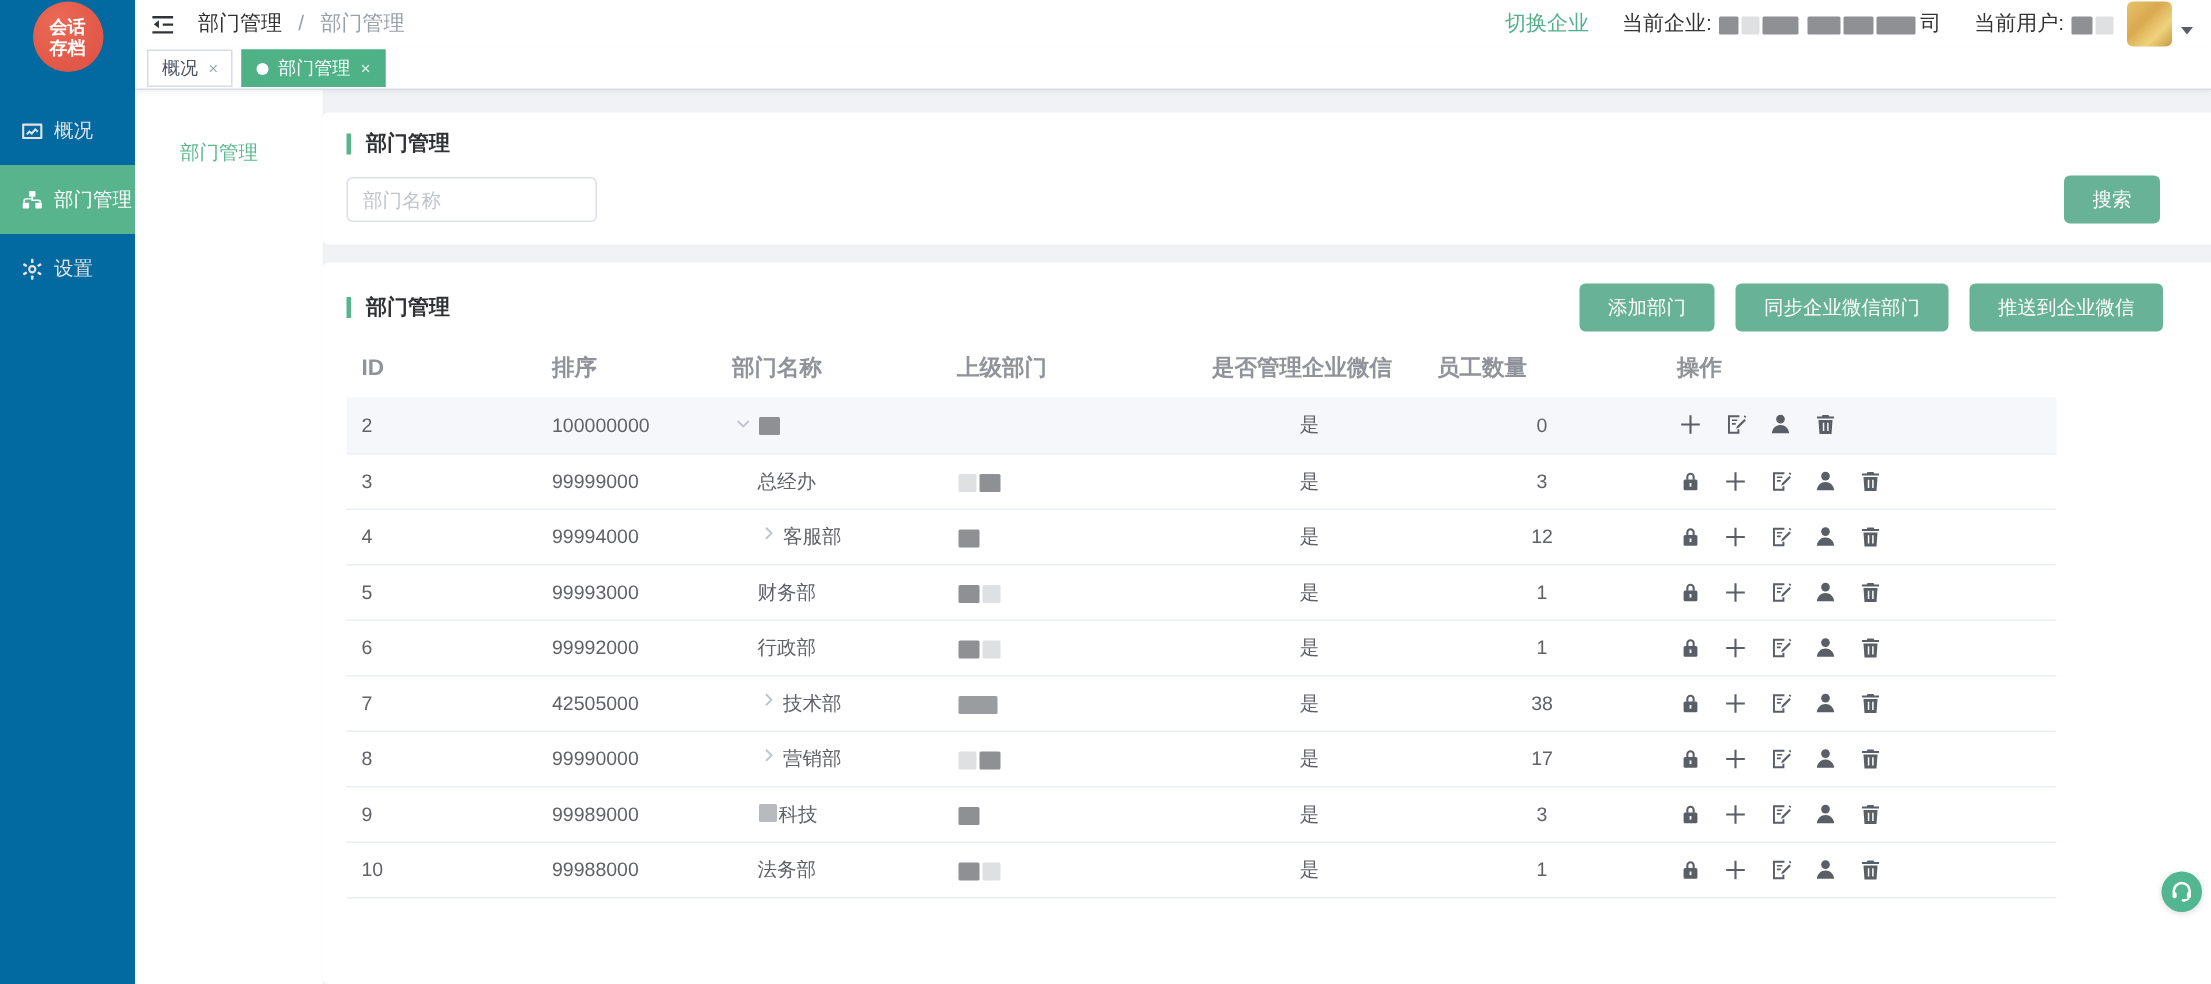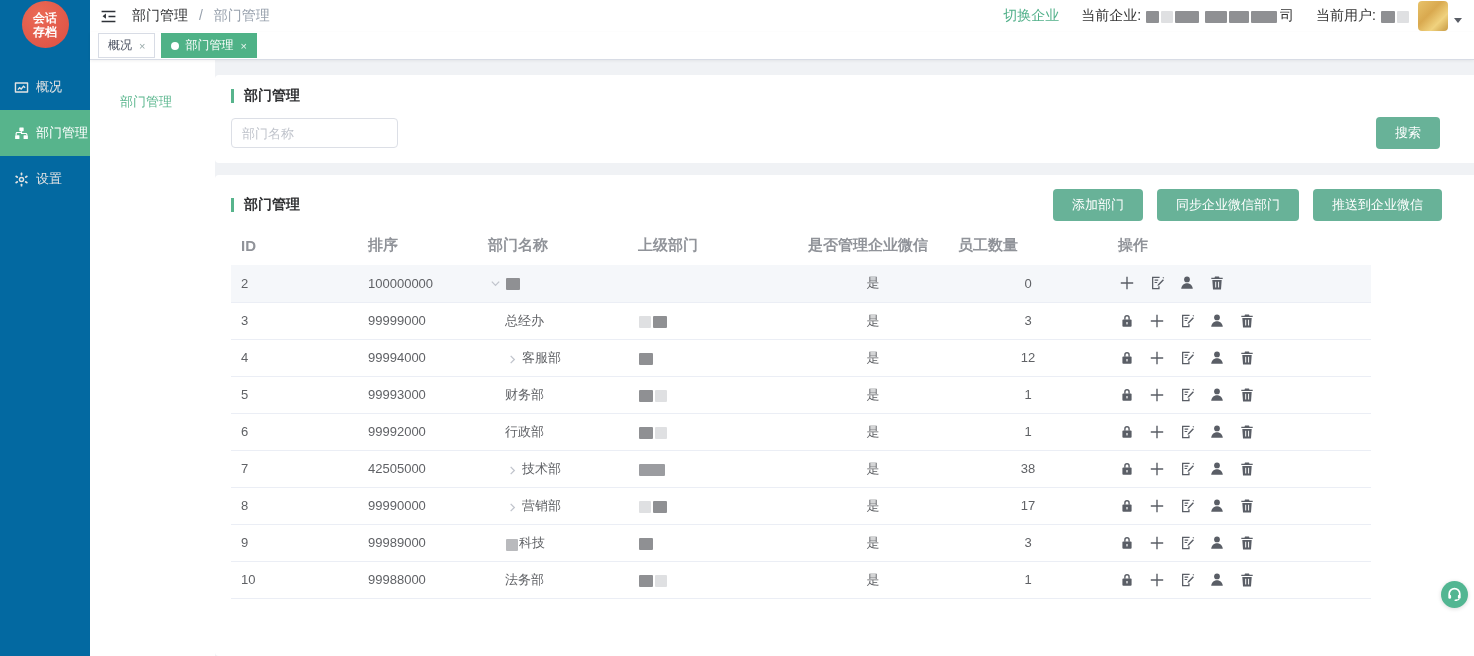--- a/index.html
+++ b/index.html
@@ -66,21 +66,21 @@
 
   .card-table { margin-top:12px; flex:1; padding:14px 16px; }
   .table-head-row { display:flex; align-items:center; justify-content:space-between; margin-bottom:4px; }
   .table-actions { display:flex; gap:14px; margin-right:16px; }
 
   table.dept { border-collapse:collapse; width:1140px; table-layout:fixed; }
   table.dept th { font-weight:bold; color:#909399; text-align:left; height:40px; font-size:15px; padding:0 10px; }
   table.dept td { height:37px; border-bottom:1px solid #ebeef5; padding:0 10px; font-size:13px; color:#606266; }
   table.dept tr.hl td { background:#f5f7fa; }
   .c-center { text-align:center; }
-  .namecell { display:flex; align-items:flex-end; }
+  .namecell { display:flex; align-items:flex-start; }
   .tree-chev { width:14px; height:14px; flex:none; display:inline-flex; align-items:center; justify-content:center; margin-right:3px; color:#c0c4cc; cursor:pointer; }
   .tree-chev svg { width:11px; height:11px; }
   .tree-indent { display:inline-block; width:17px; flex:none; }
   .ops { display:flex; align-items:center; gap:13px; }
   .op-icon { width:17px; height:17px; color:#5a5e66; cursor:pointer; display:inline-flex; align-items:center; justify-content:center; }
   .op-icon svg { width:16px; height:16px; }
 
   .help-fab { position:absolute; right:6px; bottom:48px; width:27px; height:27px; border-radius:50%; background:#52b692; border:none; display:flex; align-items:center; justify-content:center; cursor:pointer; box-shadow:0 1px 4px rgba(0,0,0,.15); }
   .help-fab svg { width:17px; height:17px; }
 </style>

